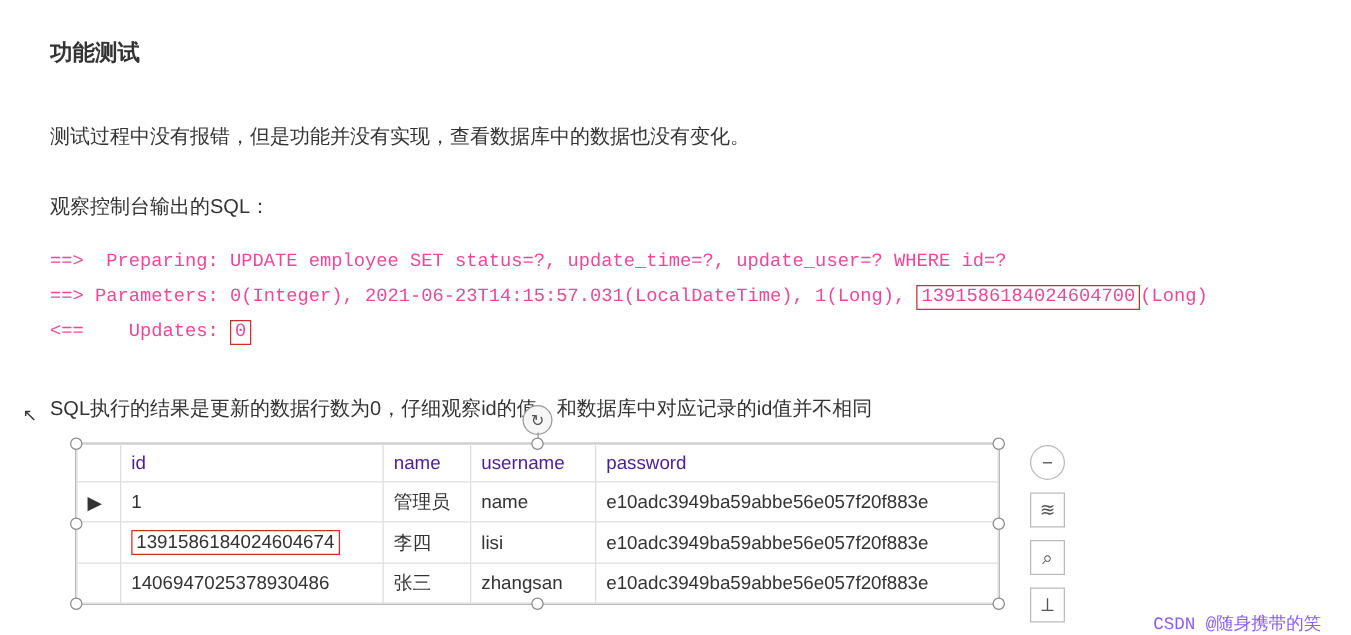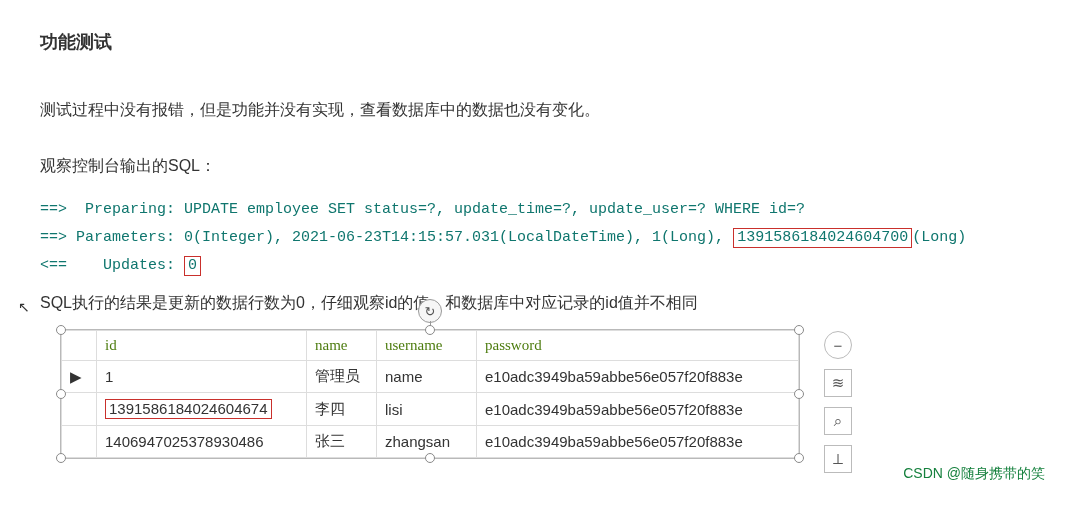--- a/index.html
+++ b/index.html
@@ -20,22 +20,22 @@
   }
   .para {
     line-height: 2.0;
     margin-bottom: 18px;
   }
   .code {
     font-family: Consolas, "Courier New", monospace;
     font-size: 15px;
     line-height: 1.85;
     white-space: pre;
-    margin-bottom: 8px;
-    color: #0f766e;
+    margin-bottom: 33px;
+    color: #ec4899;
   }
   .box-red {
     border: 1.5px solid #c9302c;
     padding: 0 3px;
     display: inline-block;
     line-height: 1.2;
   }
   .summary {
     margin-bottom: 10px;
     line-height: 2.0;
@@ -91,23 +91,22 @@
   }
   table.db th, table.db td {
     border: 1px solid #ddd;
     padding: 6px 8px;
     text-align: left;
     white-space: nowrap;
     overflow: hidden;
   }
   table.db th {
     font-weight: 400;
-    color: #4d7c0f;
+    color: #4c1d95;
     background: #fff;
-    font-family: Liberation Serif, serif;
   }
   .rowmark { width: 18px; text-align:center; }
   .id-col { text-align: right; padding-right: 8px; }
   .toolbar {
     position: absolute;
     right: -52px;
     top: 2px;
     display: flex;
     flex-direction: column;
     gap: 10px;
@@ -117,24 +116,25 @@
     border: 1px solid #bbb;
     border-radius: 50%;
     display:flex; align-items:center; justify-content:center;
     font-size: 15px;
     color: #555;
     background:#fff;
   }
   .tool.sq { border-radius: 0; }
   .watermark {
     position: absolute;
-    right: 36px;
+    right: 24px;
     bottom: 6px;
-    color: #15803d;
+    color: #8b5cf6;
     font-size: 14px;
+    font-family: Liberation Mono, monospace;
   }
 </style>
 </head>
 <body>
 
 <div class="title">功能测试</div>
 
 <div class="para">测试过程中没有报错，但是功能并没有实现，查看数据库中的数据也没有变化。</div>
 <div class="para" style="margin-bottom:14px;margin-top:24px;">观察控制台输出的SQL：</div>
 

